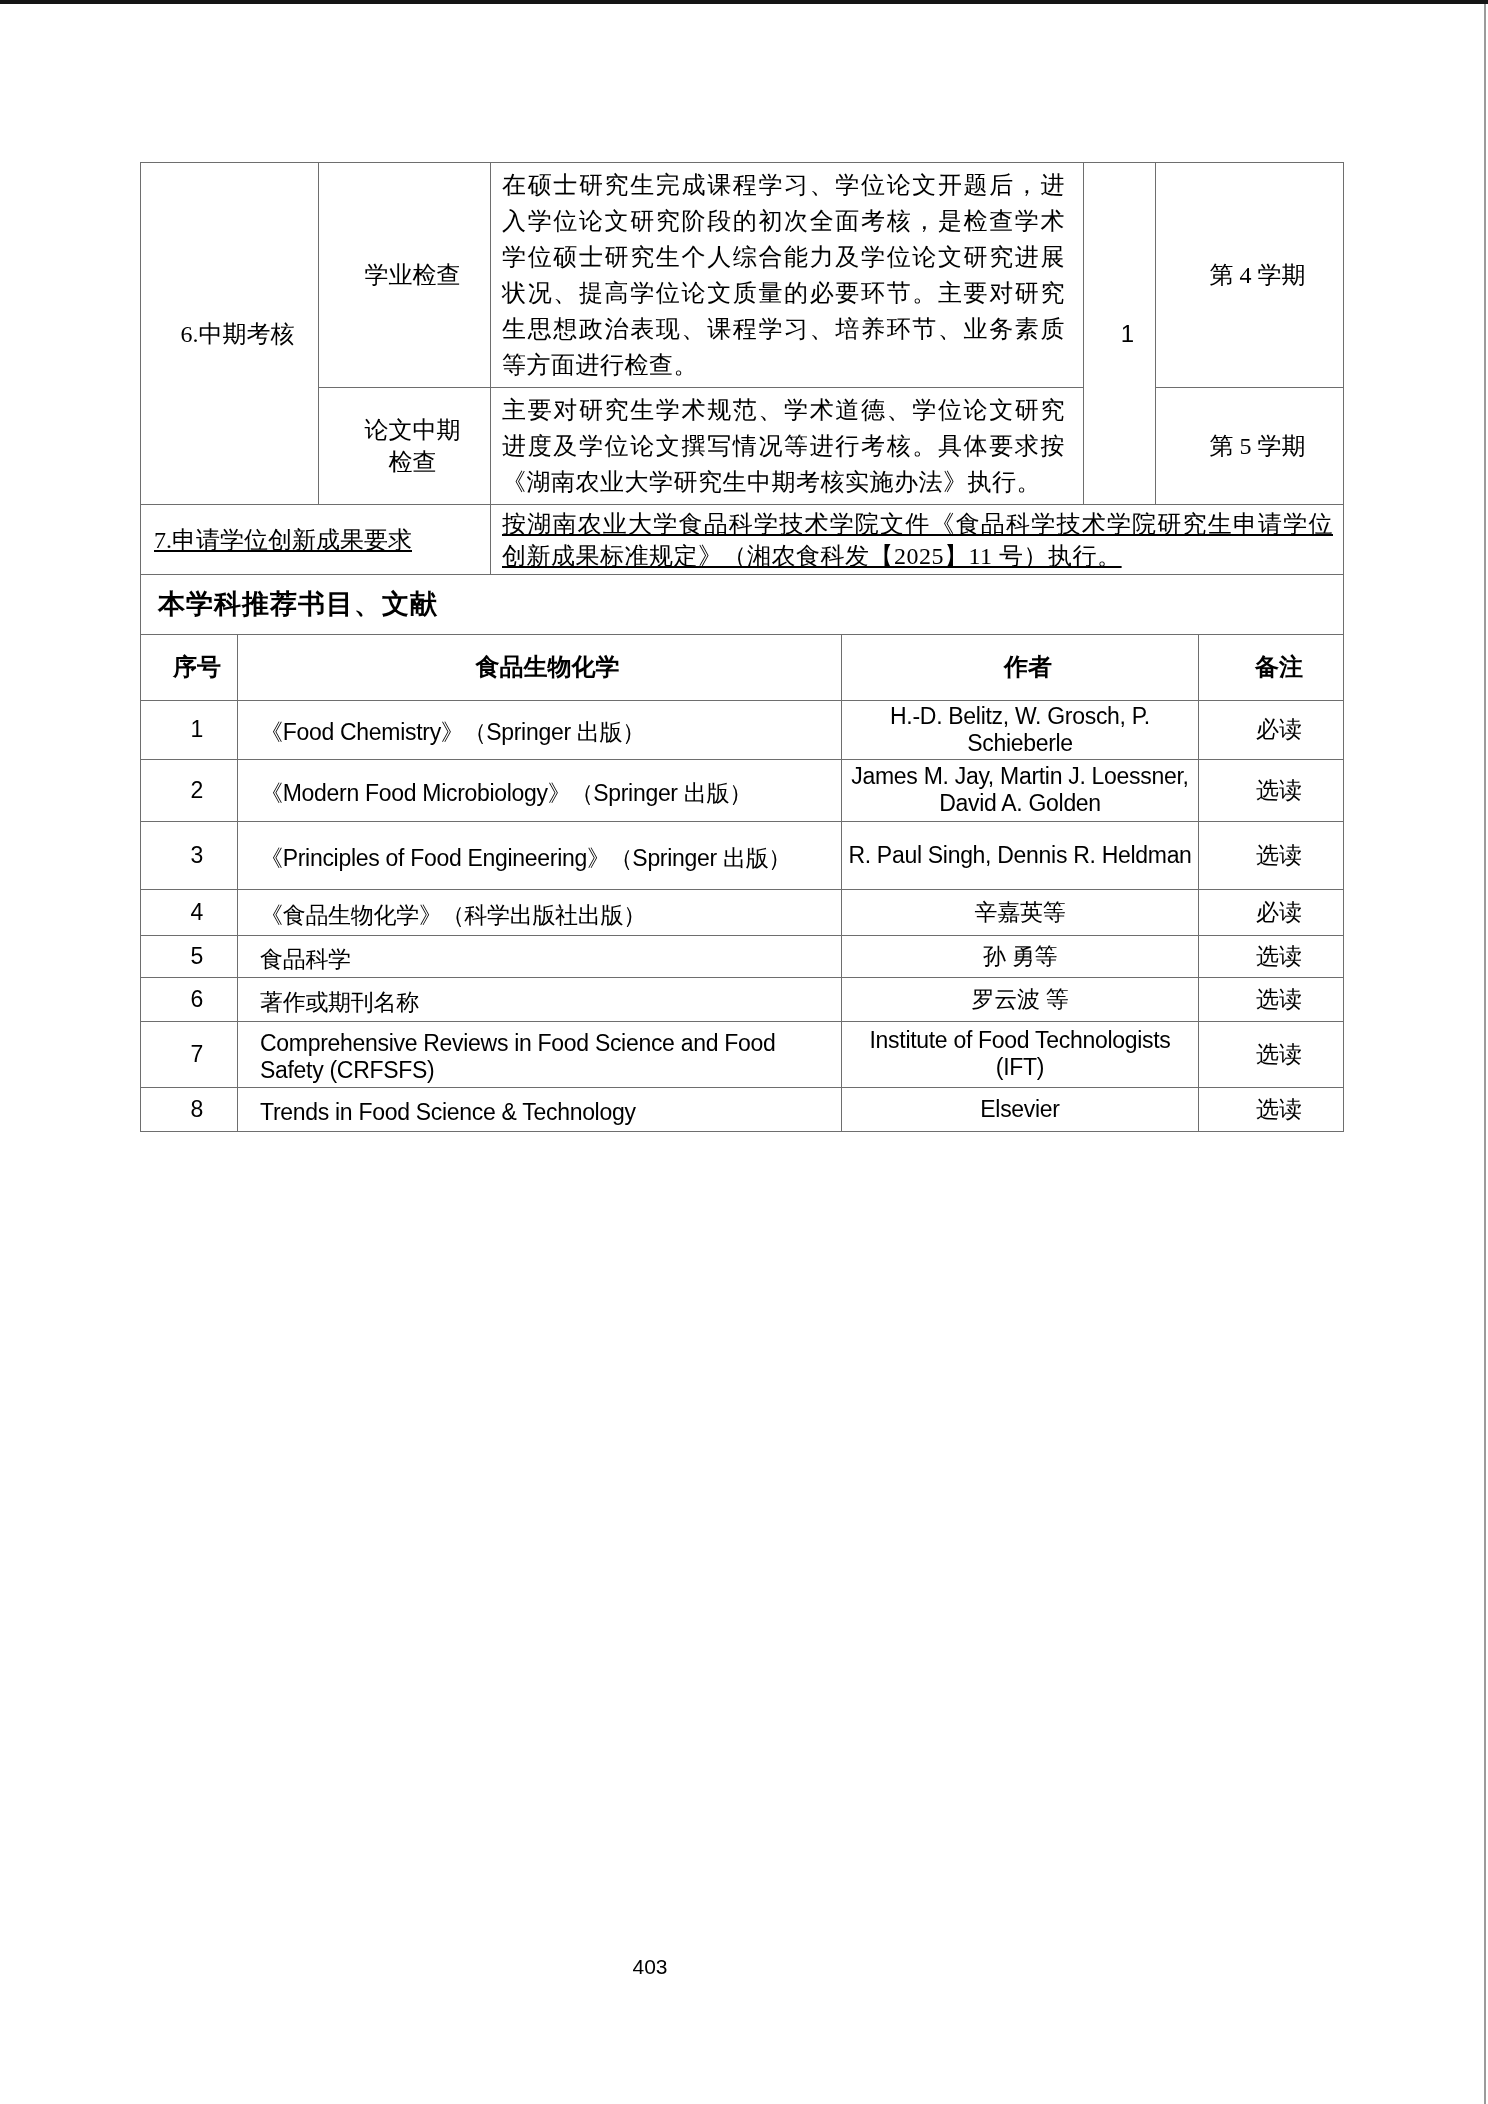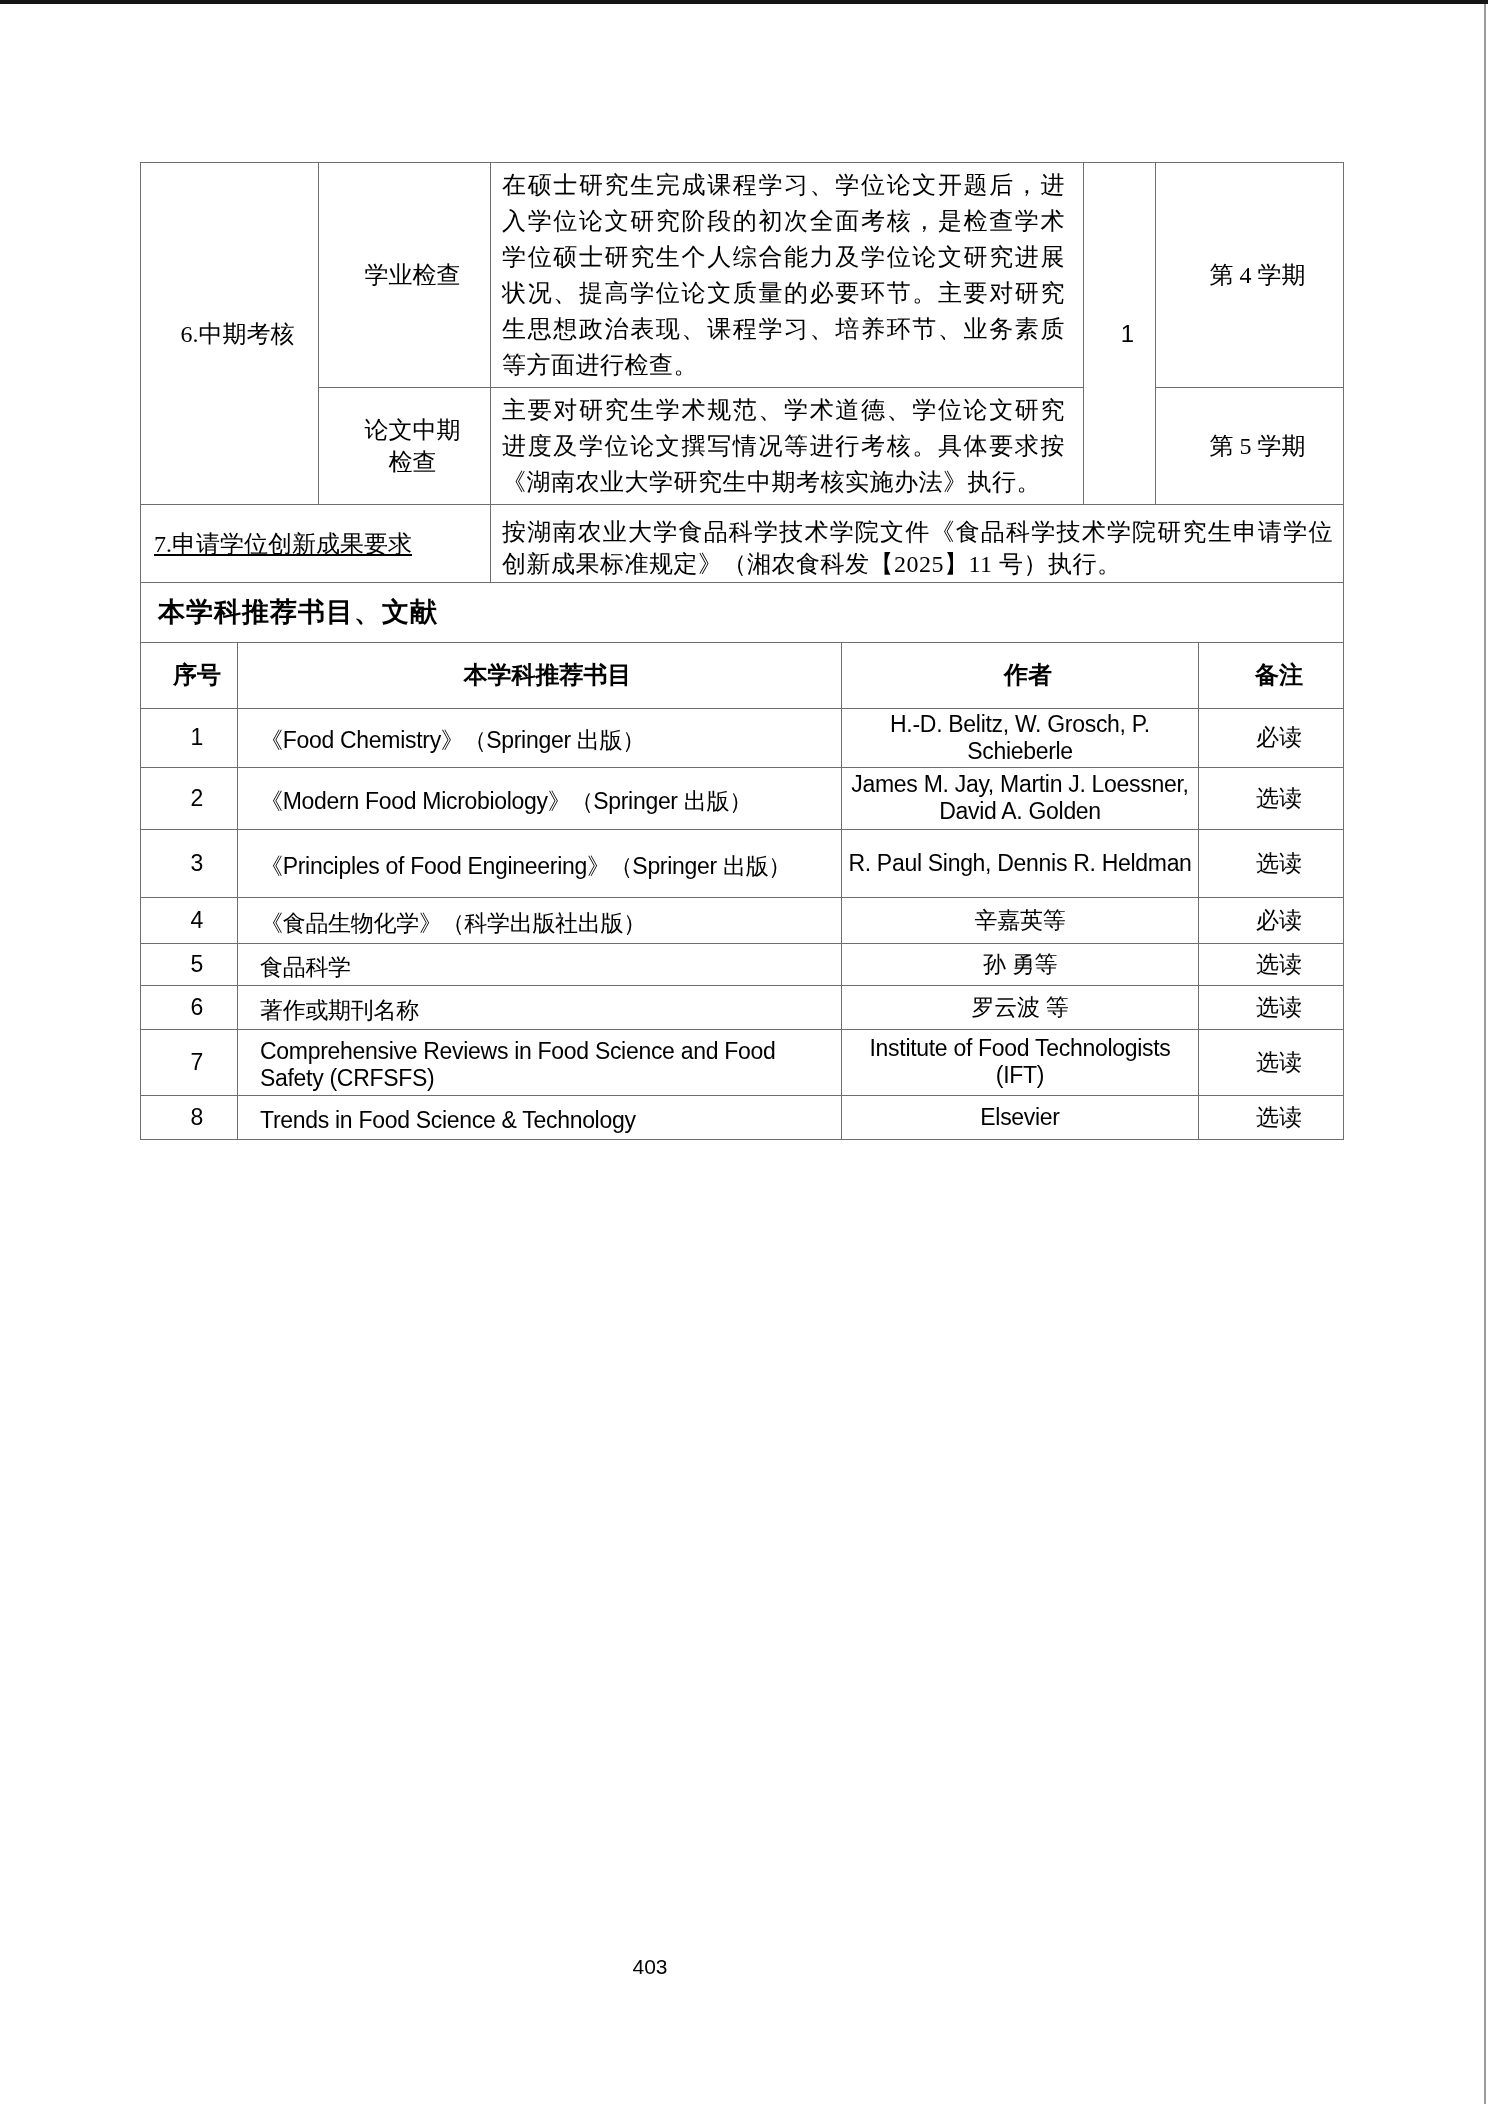--- a/index.html
+++ b/index.html
@@ -21,21 +21,21 @@
   
   .t-top td { font-size:24px; }
   .cell-center { text-align:center; }
   .cell-prewrap { white-space:pre-line; }
   .para {
     text-align:justify;
     padding:4px 18px 4px 11px;
     line-height:36px;
     letter-spacing:0.5px;
   }
-  .para3 { line-height:32px; text-align:justify; padding:11px 10px 2px 11px; letter-spacing:0.5px; }
+  .para3 { line-height:32px; text-align:justify; padding:3px 10px 2px 11px; letter-spacing:0.5px;text-decoration:underline; }
   .req-label { text-align:left; padding-left:13px;text-decoration:underline; }
   .nums { font-family:"Liberation Sans","DejaVu Sans",sans-serif; font-size:23px; }
 
   
   .t-bib { margin-top:-1.5px; }
   .bib-title td { font-weight:bold; font-size:27px; text-align:left; letter-spacing:1px; }
   .bib-head td { font-weight:bold; font-size:24px; text-align:center; }
   .t-bib .num  { text-align:center; font-family:"Liberation Sans","DejaVu Sans",sans-serif; font-size:23px; }
   .t-bib .book {
     text-align:left; padding:8px 8px 2px 22px;
@@ -99,21 +99,21 @@
         <col style="width:604px">
         <col style="width:357px">
         <col style="width:145px">
     </colgroup>
     <tbody>
       <tr class="bib-title" style="height:60px">
         <td colspan="4">本学科推荐书目、文献</td>
       </tr>
       <tr class="bib-head" style="height:66px">
         <td>序号</td>
-        <td>本学科推荐书目</td>
+        <td>食品生物化学</td>
         <td>作者</td>
         <td>备注</td>
       </tr>
       <tr style="height:58px">
         <td class="num">1</td>
         <td class="book">《Food Chemistry》（Springer 出版）</td>
         <td class="author">H.-D. Belitz, W. Grosch, P. Schieberle</td>
         <td class="note">必读</td>
       </tr>
       <tr style="height:62px">

